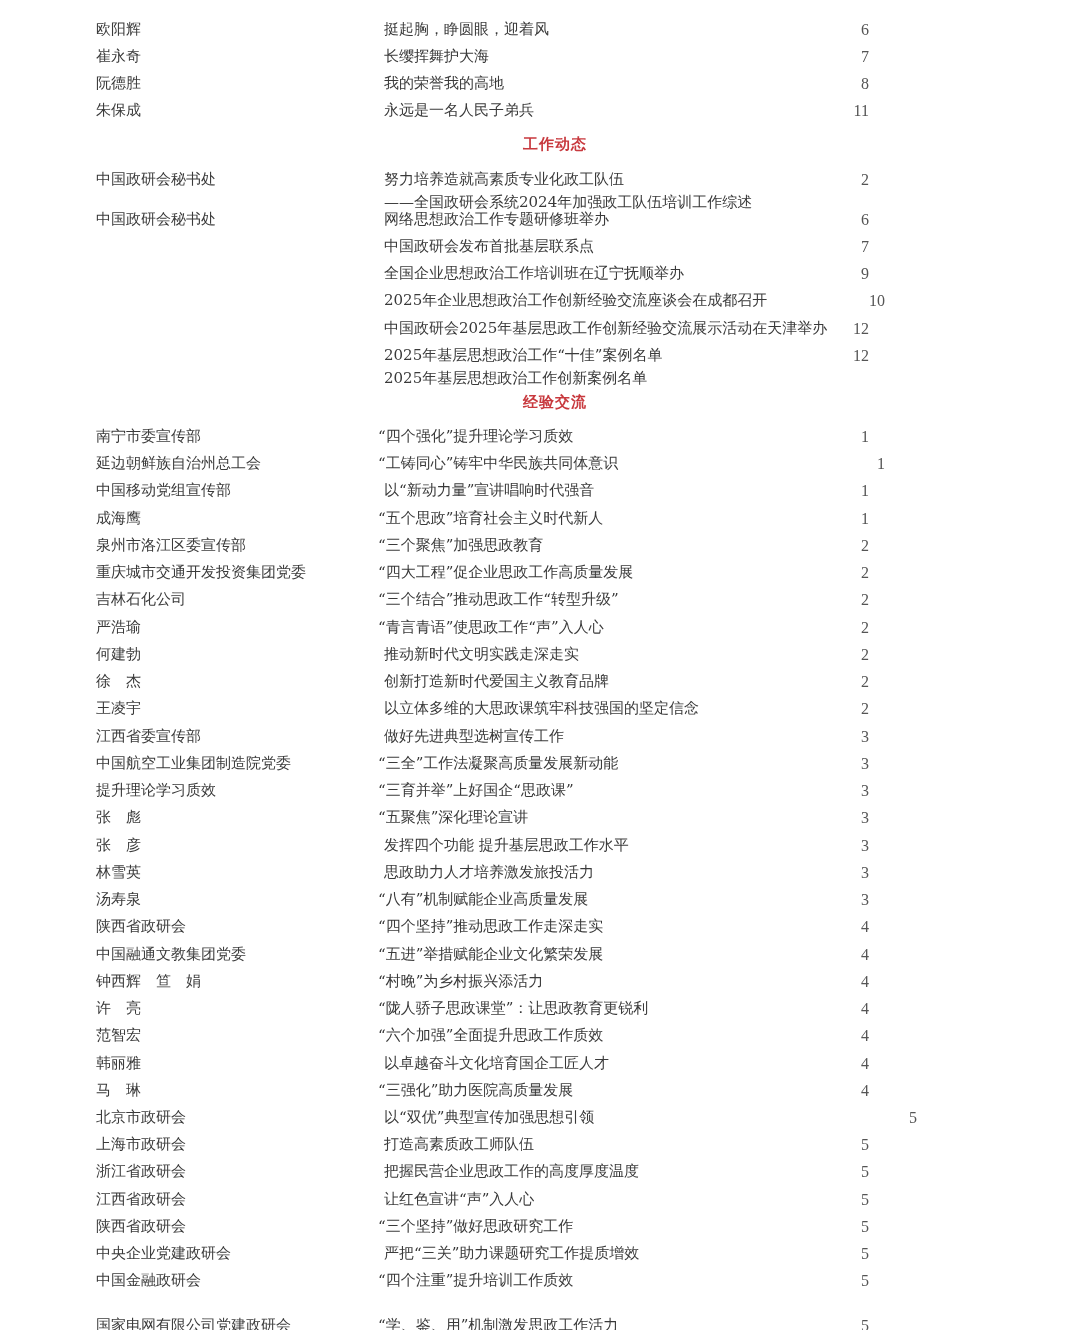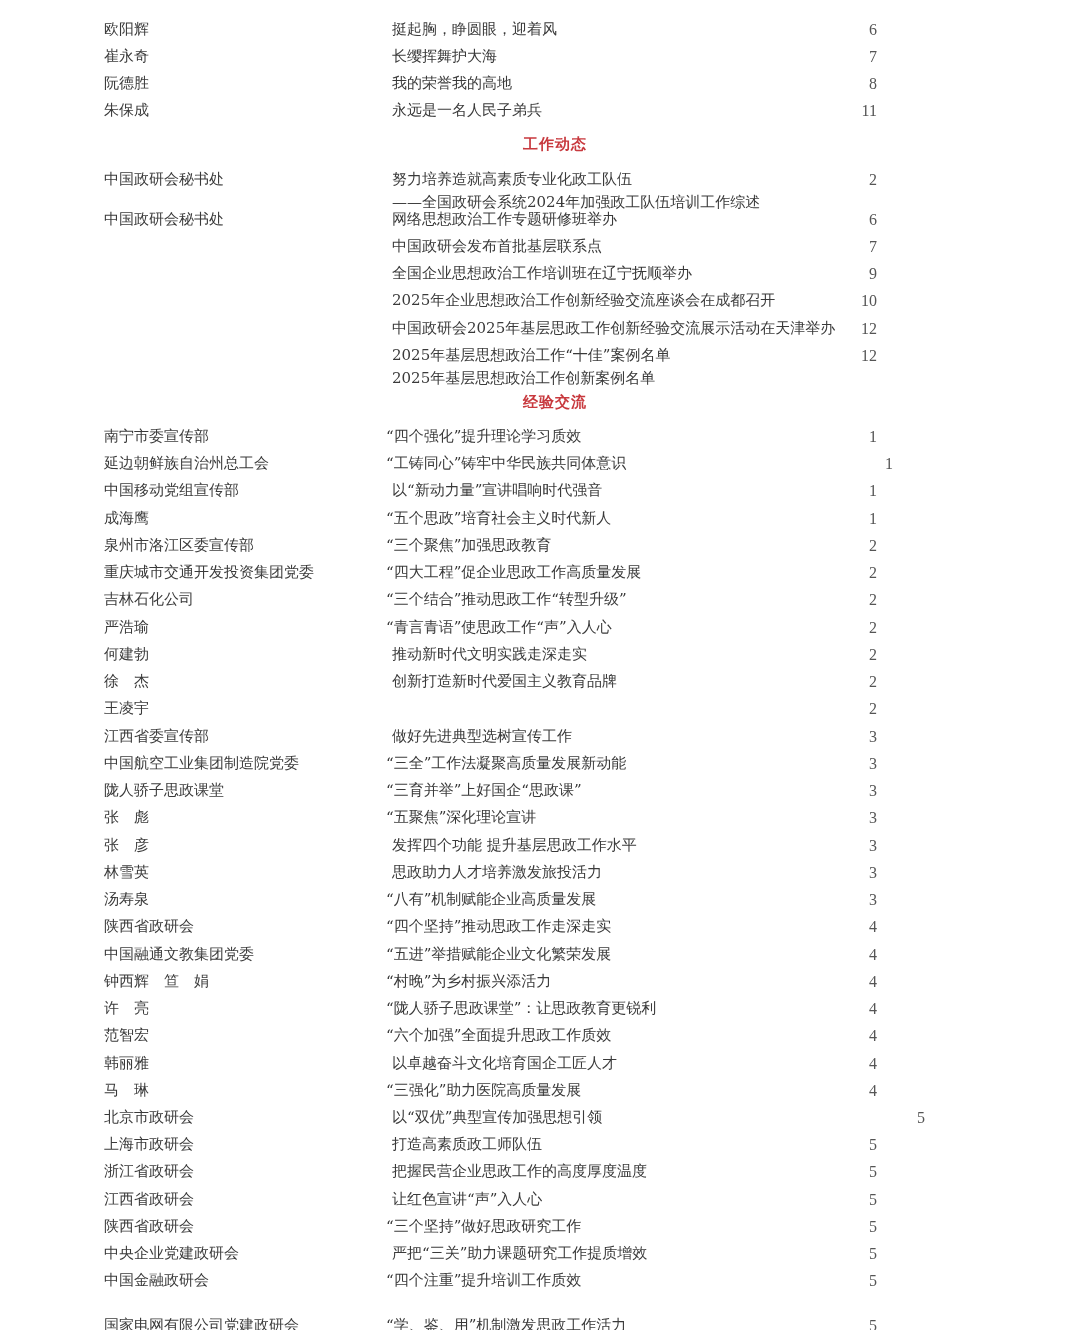--- a/index.html
+++ b/index.html
@@ -2,21 +2,21 @@
 <html><head>
 <meta charset="utf-8">
 <style>
   html, body { margin: 0; padding: 0; background: #ffffff; }
   body {
     width: 1080px; height: 1330px; position: relative; overflow: hidden;
     font-family: "DejaVu Serif", "Liberation Serif", serif;
     color: #3a3a3a;
   }
   #toc { position: absolute; left: 0; top: 0; width: 1080px; }
-  .row { position: absolute; left: 8px; width: 1016px; height: 27px; font-size: 15px; line-height: 27px; }
+  .row { position: absolute; left: 0; width: 1016px; height: 27px; font-size: 15px; line-height: 27px; }
   .author { position: absolute; left: 96px; white-space: nowrap; }
   .title { position: absolute; left: 384px; white-space: nowrap; }
   .title.q { left: 378px; }
   .title .sub { display: block; line-height: 19px; }
   .page { position: absolute; right: 147px; text-align: right; width: 40px; font-family: "Liberation Serif", serif; font-size: 16px; color: #555; }
   .section {
     position: absolute; left: 0; width: 1110px; text-align: center;
     font-family: "DejaVu Sans", "Liberation Sans", sans-serif;
     font-size: 15px; font-weight: bold; color: #c8393e; letter-spacing: 1px;
   }
@@ -59,21 +59,21 @@
     <div class="row" style="top: 233px;">
       <span class="author"></span>
       <span class="title"><span>中国政研会发布首批基层联系点</span></span>
       <span class="page">7</span>
     </div>
     <div class="row" style="top: 260px;">
       <span class="author"></span>
       <span class="title"><span>全国企业思想政治工作培训班在辽宁抚顺举办</span></span>
       <span class="page">9</span>
     </div>
-    <div class="row" style="top: 287px;">
+    <div class="row" style="top: 287px; padding-left: 16px;">
       <span class="author"></span>
       <span class="title"><span>2025年企业思想政治工作创新经验交流座谈会在成都召开</span></span>
       <span class="page">10</span>
     </div>
     <div class="row" style="top: 315px;">
       <span class="author"></span>
       <span class="title"><span>中国政研会2025年基层思政工作创新经验交流展示活动在天津举办</span></span>
       <span class="page">12</span>
     </div>
     <div class="row" style="top: 342px;">
@@ -127,34 +127,35 @@
       <span class="title"><span>推动新时代文明实践走深走实</span></span>
       <span class="page">2</span>
     </div>
     <div class="row" style="top: 668px;">
       <span class="author">徐　杰</span>
       <span class="title"><span>创新打造新时代爱国主义教育品牌</span></span>
       <span class="page">2</span>
     </div>
     <div class="row" style="top: 695px;">
       <span class="author">王凌宇</span>
+      <span class="title"><span>以立体多维的大思政课筑牢科技强国的坚定信念</span></span>
       <span class="page">2</span>
     </div>
     <div class="row" style="top: 723px;">
       <span class="author">江西省委宣传部</span>
       <span class="title"><span>做好先进典型选树宣传工作</span></span>
       <span class="page">3</span>
     </div>
     <div class="row" style="top: 750px;">
       <span class="author">中国航空工业集团制造院党委</span>
       <span class="title q"><span>“三全”工作法凝聚高质量发展新动能</span></span>
       <span class="page">3</span>
     </div>
     <div class="row" style="top: 777px;">
-      <span class="author">陇人骄子思政课堂</span>
+      <span class="author">提升理论学习质效</span>
       <span class="title q"><span>“三育并举”上好国企“思政课”</span></span>
       <span class="page">3</span>
     </div>
     <div class="row" style="top: 804px;">
       <span class="author">张　彪</span>
       <span class="title q"><span>“五聚焦”深化理论宣讲</span></span>
       <span class="page">3</span>
     </div>
     <div class="row" style="top: 832px;">
       <span class="author">张　彦</span>

